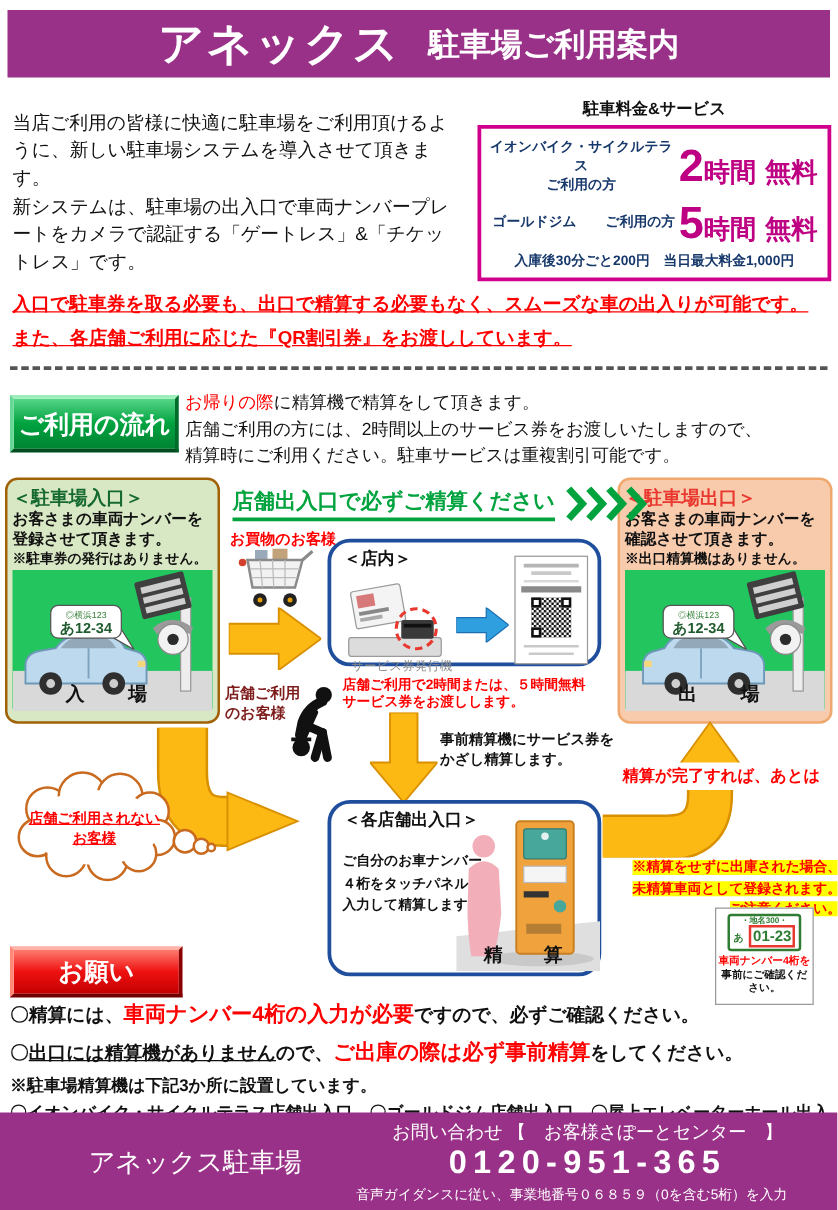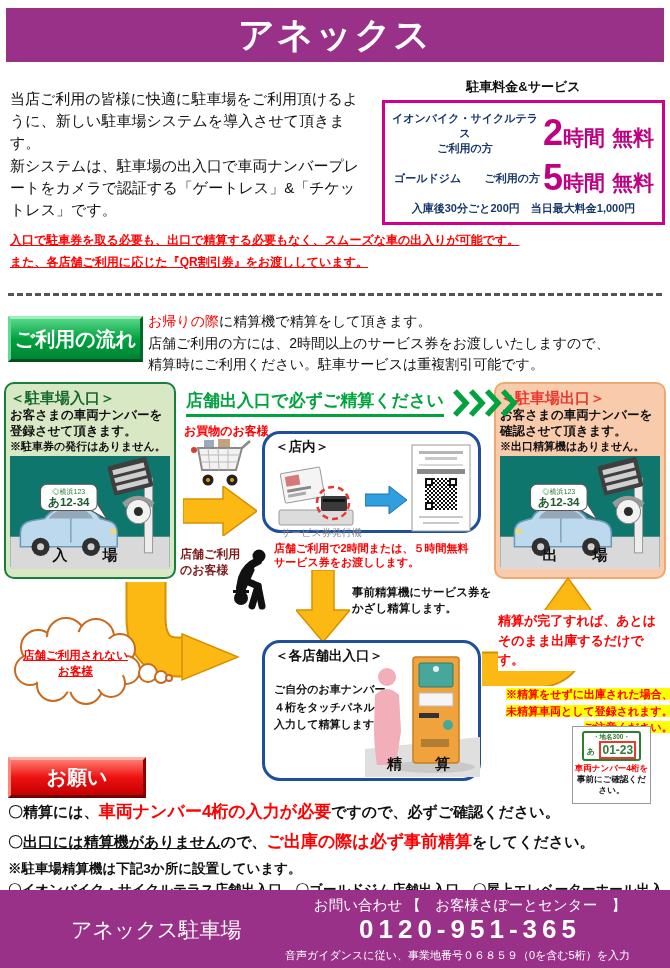--- a/index.html
+++ b/index.html
@@ -28,46 +28,46 @@
   .fee-row{display:flex;align-items:center;margin-bottom:4px;}
   .fee-label{width:150px;text-align:center;color:#17386B;font-weight:bold;font-size:11px;line-height:1.35;}
   .fee-label .spread{display:flex;justify-content:space-between;padding-left:4px;}
   .fee-val{display:flex;align-items:baseline;color:#BE0082;font-weight:bold;margin-left:3px;}
   .fee-num{font-size:36px;line-height:1;}
   .fee-unit{font-size:21px;}
   .fee-free{font-size:21px;margin-left:7px;}
   .fees-note{text-align:center;color:#17386B;font-weight:bold;font-size:11px;margin-top:4px;}
 
   
-  .hl{left:10px;top:230px;width:654px;color:#F00;font-weight:bold;font-size:12px;line-height:1.8;}
+  .hl{left:10px;top:230px;width:654px;color:#F00;font-weight:bold;font-size:15px;line-height:1.8;}
   .hl .u, .u{text-decoration:underline;}
   .dashes{left:8px;top:293px;width:654px;border-top:3px dashed #555;height:0;}
 
   
   .badge3d{display:flex;align-items:center;justify-content:center;color:#fff;font-weight:bold;font-size:20px;}
   .flow-badge{left:8px;top:316px;width:129px;height:40px;
     background:linear-gradient(180deg,#57D689,#00A23F 50%,#008434);
     border-top:3px solid #9CEFBB;border-left:3px solid #67D795;
     border-right:3px solid #006B2B;border-bottom:3px solid #004D1E;}
   .request-badge{left:8px;top:757px;width:132px;height:35px;
     background:linear-gradient(180deg,#FF7A6E,#EE1111 50%,#C40000);
     border-top:3px solid #FFB3A8;border-left:3px solid #FF8877;
     border-right:3px solid #8B0000;border-bottom:3px solid #700000;}
   .flow-desc{left:148px;top:311px;width:515px;font-size:14px;line-height:1.55;}
   .red{color:#F00;}
 
   .gate-box{width:172px;height:197px;border-radius:10px;padding:5px 4px;box-sizing:border-box;}
-  .gate-entrance{left:4px;top:382px;background:#D9E8C4;border:2px solid #15803d;}
+  .gate-entrance{left:4px;top:382px;background:#D9E8C4;border:2px solid #a16207;}
   .gate-exit{left:494px;top:382px;background:#F8CBAD;border:2px solid #EFA96F;}
   .gate-title{font-size:15px;font-weight:bold;}
   .gate-entrance .gate-title{color:#166A2F;}
   .gate-exit .gate-title{color:#E8382F;}
   .gate-line{font-size:12.5px;font-weight:bold;line-height:1.25;}
   .gate-note{font-size:11px;font-weight:bold;}
-  .gate-scene{position:relative;margin-top:2px;background:#0f766e;height:111px;}
+  .gate-scene{position:relative;margin-top:2px;background:#22c55e;height:111px;}
   .gate-label{position:absolute;bottom:2px;width:100%;text-align:center;font-weight:bold;
               font-size:15px;letter-spacing:10px;}
 
   .cta{left:186px;top:389px;display:flex;align-items:flex-end;gap:8px;justify-content:flex-end;}
   .cta-text{font-size:17px;font-weight:bold;color:#00A33E;border-bottom:3px solid #00A33E;padding-bottom:2px;}
 
   .shopper{left:184px;top:423px;color:#F00;font-weight:bold;font-size:12px;}
   .store-user{left:180px;top:547px;color:#7f1d1d;font-weight:bold;font-size:12px;line-height:1.3;width:64px;}
 
   .blue-box{border:3px solid #1F4E9C;border-radius:18px;background:#fff;box-sizing:border-box;}
@@ -106,20 +106,21 @@
   .req-l3{font-size:13.5px;margin-bottom:3px;}
   .req-l4{font-size:13.5px;}
 </style>
 </head>
 <body>
 
 <div class="page">
 
   <header class="abs topbar">
     <span class="brand">アネックス</span>
+    <span class="subtitle">駐車場ご利用案内</span>
   </header>
 
   <section class="abs intro">
     <p>当店ご利用の皆様に快適に駐車場をご利用頂けるように、新しい駐車場システムを導入させて頂きます。</p>
     <p>新システムは、駐車場の出入口で車両ナンバープレートをカメラで認証する「ゲートレス」&amp;「チケットレス」です。</p>
   </section>
 
   <section class="abs fees">
     <div class="fees-title">駐車料金&amp;サービス</div>
     <div class="fees-box">
@@ -401,21 +402,20 @@
   </div>
 
   <svg class="abs" style="left:482px;top:574px;" width="130" height="112" viewBox="0 0 130 112">
     <path d="M0,96 L52,96 Q86,96 86,62 L86,40" fill="none" stroke="#D99000" stroke-width="37"></path>
     <path d="M0,96 L52,96 Q86,96 86,62 L86,40" fill="none" stroke="#FDB913" stroke-width="33"></path>
     <polygon points="60,40 112,40 86,4" fill="#FDB913" stroke="#D99000" stroke-width="1.5"></polygon>
   </svg>
 
   <div class="abs exit-note">
     <div>精算が完了すれば、あとは</div>
-    <div>そのまま出庫するだけです。</div>
   </div>
 
   <div class="abs warning">
     <div><span class="ylw">※精算をせずに出庫された場合、</span></div>
     <div><span class="ylw">未精算車両として登録されます。</span></div>
     <div><span class="ylw">ご注意ください。</span></div>
   </div>
 
   <div class="abs plate-card">
     <div class="mini-plate">

